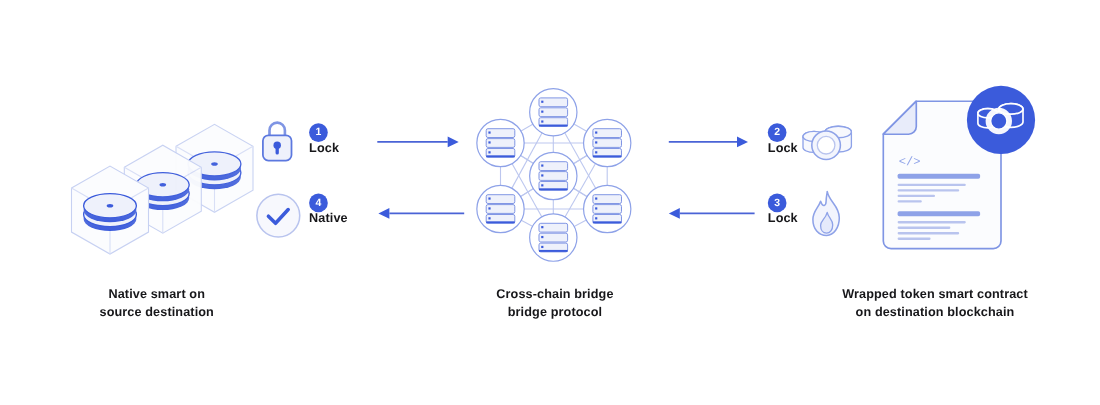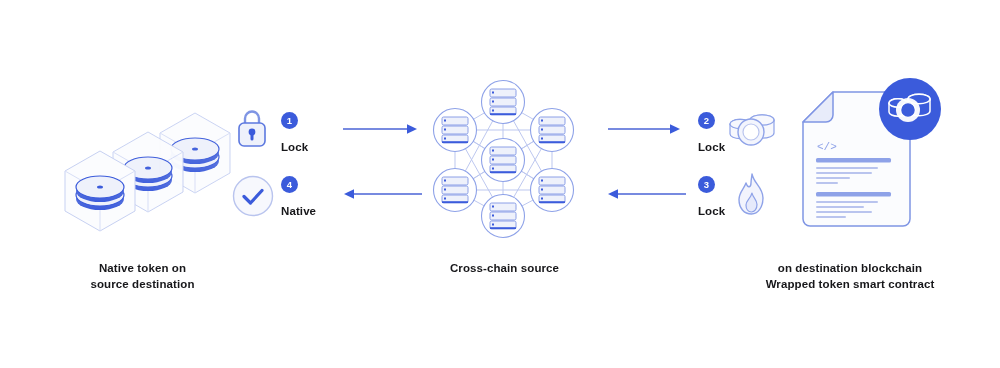--- a/index.html
+++ b/index.html
@@ -30,21 +30,21 @@
   .step{position:absolute;}
   .badge{
     width:17px;height:17px;border-radius:50%;
     background:#3b5bdb;
     color:#ffffff;
     font-size:9.5px;font-weight:bold;
     display:flex;align-items:center;justify-content:center;
     line-height:1;
   }
   .step-label{
-    margin-top:12px;
+    margin-top:0;
     font-size:11.5px;font-weight:bold;color:#17171a;
     white-space:nowrap;letter-spacing:.1px;
   }
 
   svg{display:block;overflow:visible;}
 </style>
 </head>
 <body>
 
 <div class="stage">
@@ -93,21 +93,21 @@
           <ellipse cx="0" cy="4" rx="24" ry="11" fill="#eef1fb" stroke="#3b5bdb" stroke-width="1.2"></ellipse>
           <ellipse cx="0" cy="0" rx="24" ry="11" fill="url(#coinG)"></ellipse>
           <ellipse cx="0" cy="-4" rx="24" ry="11" fill="#eef1fb" stroke="#3b5bdb" stroke-width="1.2"></ellipse>
           <ellipse cx="0" cy="-4" rx="3" ry="1.6" fill="#3b5bdb"></ellipse>
         </g>
       </g>
     </svg>
   </div>
 
   <div class="caption" style="left:60px;top:260px;width:165px;">
-    <span>Native token on</span>
+    <span>Native smart on</span>
     <span>source destination</span>
   </div>
 
   <div class="abs" style="left:234px;top:105px;">
     <svg width="36" height="44" viewBox="0 0 36 44">
       <path d="M11 19 V13.5 a7 7 0 0 1 14 0 V19" fill="none" stroke="#7f95e4" stroke-width="2.4" stroke-linecap="round"></path>
       <rect x="5" y="18" width="26" height="23" rx="5" fill="#eef1fb" stroke="#5c78df" stroke-width="1.6"></rect>
       <circle cx="18" cy="27" r="3.4" fill="#3b5bdb"></circle>
       <path d="M18 29 L18 34" stroke="#3b5bdb" stroke-width="3" stroke-linecap="round"></path>
     </svg>
@@ -199,21 +199,22 @@
       <g>
           <use href="#serverNode" x="127" y="112"></use>
         </g>
       <g>
           <use href="#serverNode" x="78" y="138"></use>
         </g>
     </svg>
   </div>
 
   <div class="caption" style="left:432px;top:260px;width:145px;">
-    <span>Cross-chain source</span>
+    <span>Cross-chain bridge</span>
+    <span>bridge protocol</span>
   </div>
 
   <div class="abs" style="left:608px;top:123px;">
     <svg width="78" height="12" viewBox="0 0 78 12">
       <line x1="0" y1="6" x2="62" y2="6" stroke="#4a63d6" stroke-width="1.6"></line>
       <path d="M62 1.2 L72 6 L62 10.8 Z" fill="#3b5bdb"></path>
     </svg>
   </div>
   <div class="step" style="left:698px;top:112px;">
     <div class="badge">2</div>
@@ -283,17 +284,17 @@
           <path d="M94 25 v9 a9 4.2 0 0 0 18 0 v-9"></path>
           <ellipse cx="103" cy="25" rx="9" ry="4.2"></ellipse>
         </g>
         <circle cx="113" cy="32" r="12" fill="#ffffff" opacity="0.95"></circle>
         <circle cx="113" cy="32" r="7.4" fill="#3b5bdb" stroke="#ffffff" stroke-width="1.3"></circle>
       </g>
     </svg>
   </div>
 
   <div class="caption" style="left:760px;top:260px;width:180px;">
+    <span>Wrapped token smart contract</span>
     <span>on destination blockchain</span>
-    <span>Wrapped token smart contract</span>
   </div>
 
 </div>
 
 </body></html>

